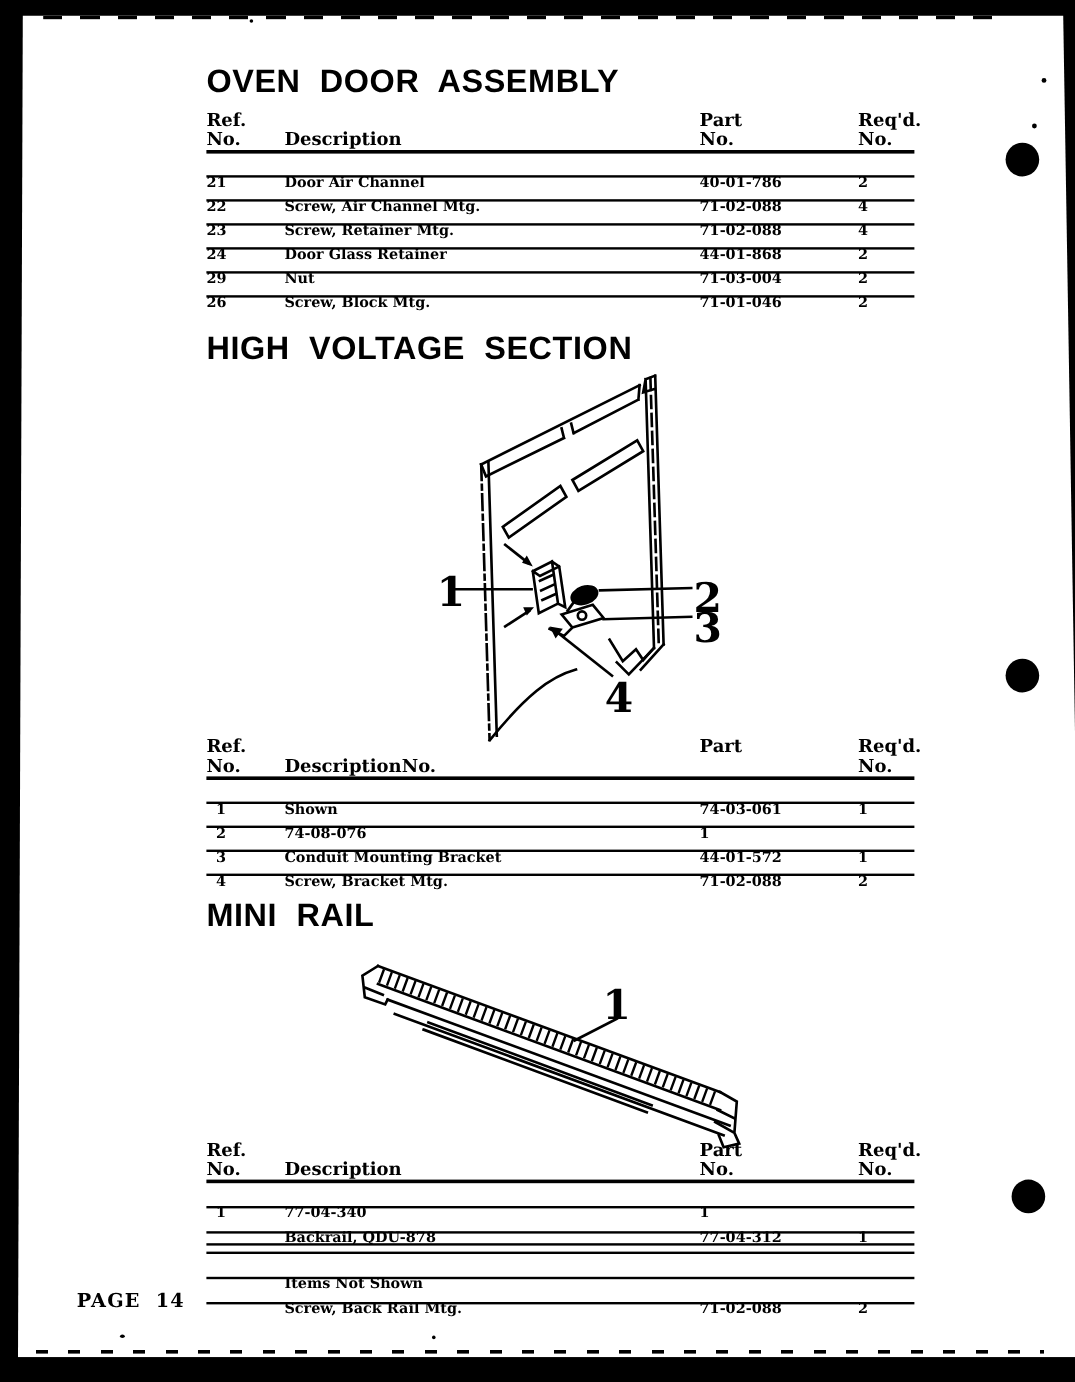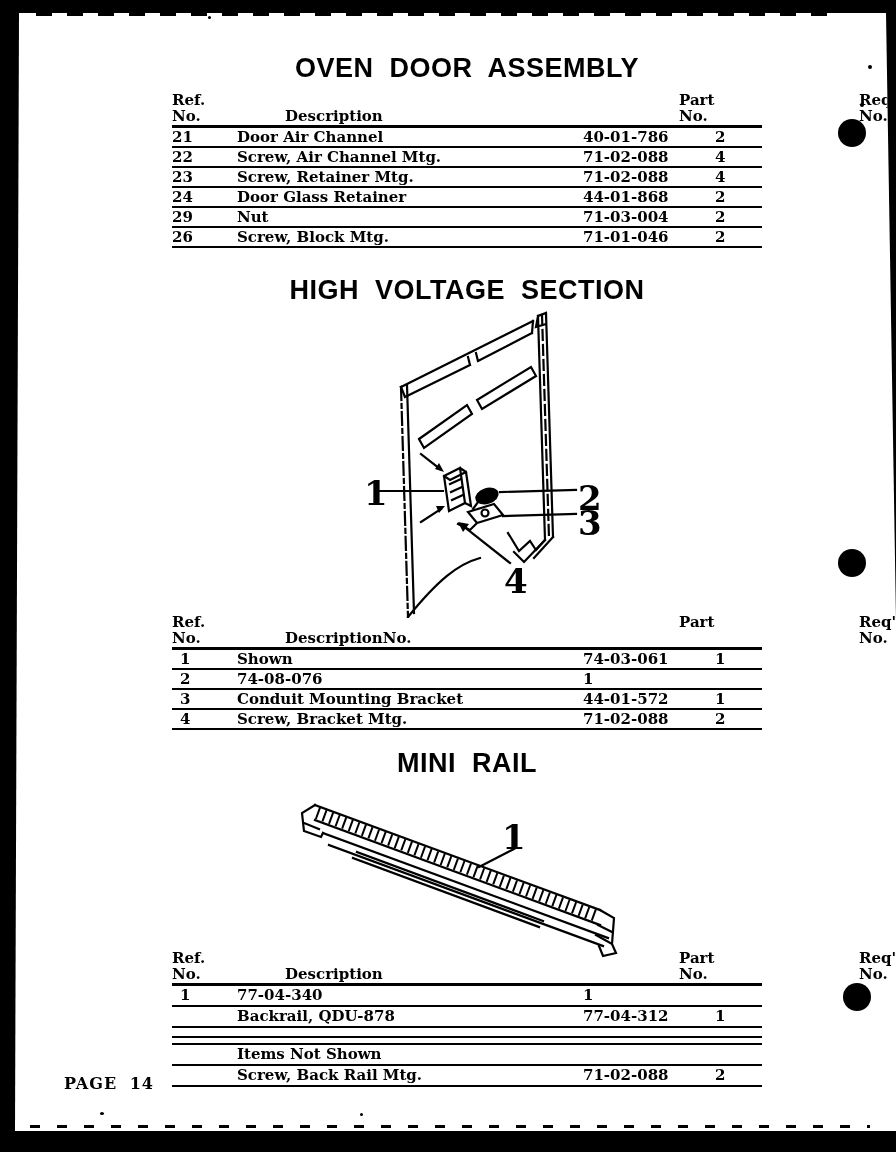--- a/index.html
+++ b/index.html
@@ -8,32 +8,32 @@
   .page { position:absolute; left:0; top:0; width:896px; height:1152px; background:#fff;
           clip-path: polygon(19px 13px, 886px 13px, 896px 620px, 896px 1131px, 15px 1131px); }
   .ragged { position:absolute; height:3px; }
   .ragged-top { left:36px; top:13px; width:800px;
     background:repeating-linear-gradient(90deg,#000 0 16px,transparent 16px 31px); }
   .ragged-bottom { left:30px; top:1125px; width:840px;
     background:repeating-linear-gradient(90deg,#000 0 10px,transparent 10px 27px); }
   .speck { position:absolute; background:#000; border-radius:50%; }
   .hole { position:absolute; width:28px; height:28px; background:#000; border-radius:50%; }
 
-  .title { position:absolute; left:172px; width:590px; margin:0; text-align:center;
+  .title { position:absolute; left:172px; width:590px; margin:0; text-align:left;
            font-family:"Liberation Sans", sans-serif; font-weight:bold; font-size:27px;
            letter-spacing:0.5px; word-spacing:8px; }
 
   .ptable { position:absolute; left:172px; width:590px; }
   .grid { display:grid; grid-template-columns:65px 346px 132px 47px; }
   .thead { border-bottom:3px solid #000; padding:2px 0 1px 0;
-           font-weight:bold; font-size:15px;gap:48px; }
+           font-weight:bold; font-size:15px; }
   .hc { display:flex; flex-direction:column; }
   .hl { display:block; height:16px; line-height:16px; white-space:pre; }
   .trow { height:20px; box-sizing:border-box; border-bottom:2px solid #000;
-          padding-top:1px; font-weight:bold; font-size:15px; line-height:16px; white-space:pre; }
+          padding-top:16px; font-weight:bold; font-size:12px; line-height:16px; white-space:pre; }
   .trow-tall { height:21px; }
   .indent { padding-left:8px; }
 
   .ns-rule { height:0; border-top:2px solid #000; }
   .ns-gap { height:5px; }
 
   .pagenum { position:absolute; left:64px; top:1074px; font-weight:bold; font-size:16px;
              letter-spacing:1px; word-spacing:6px; white-space:pre; }
 
   svg .ln { stroke:#000; stroke-width:2.2; fill:none; stroke-linecap:square; }

